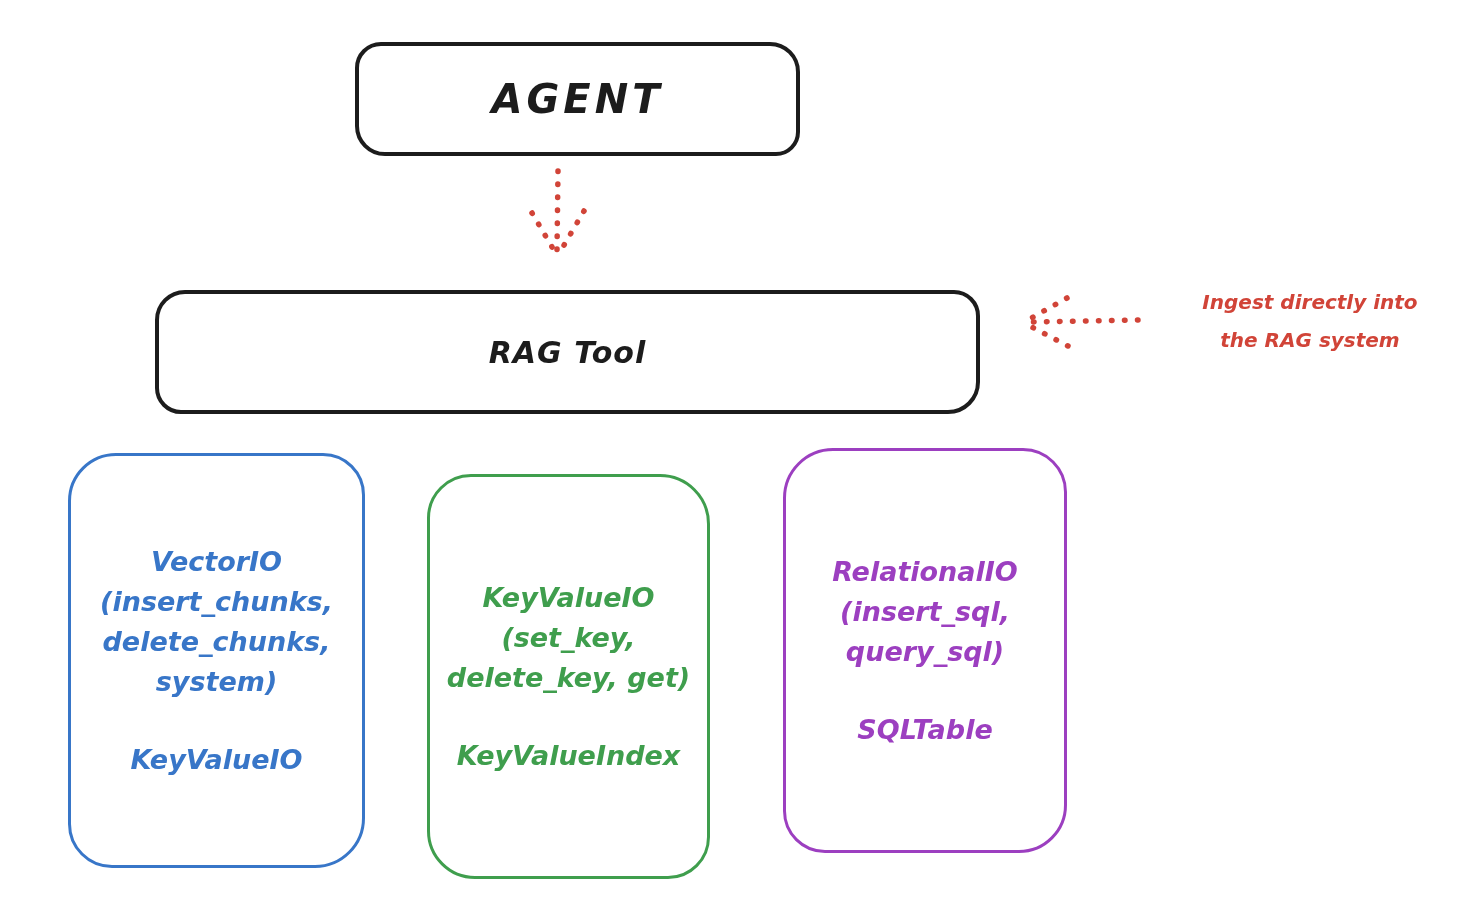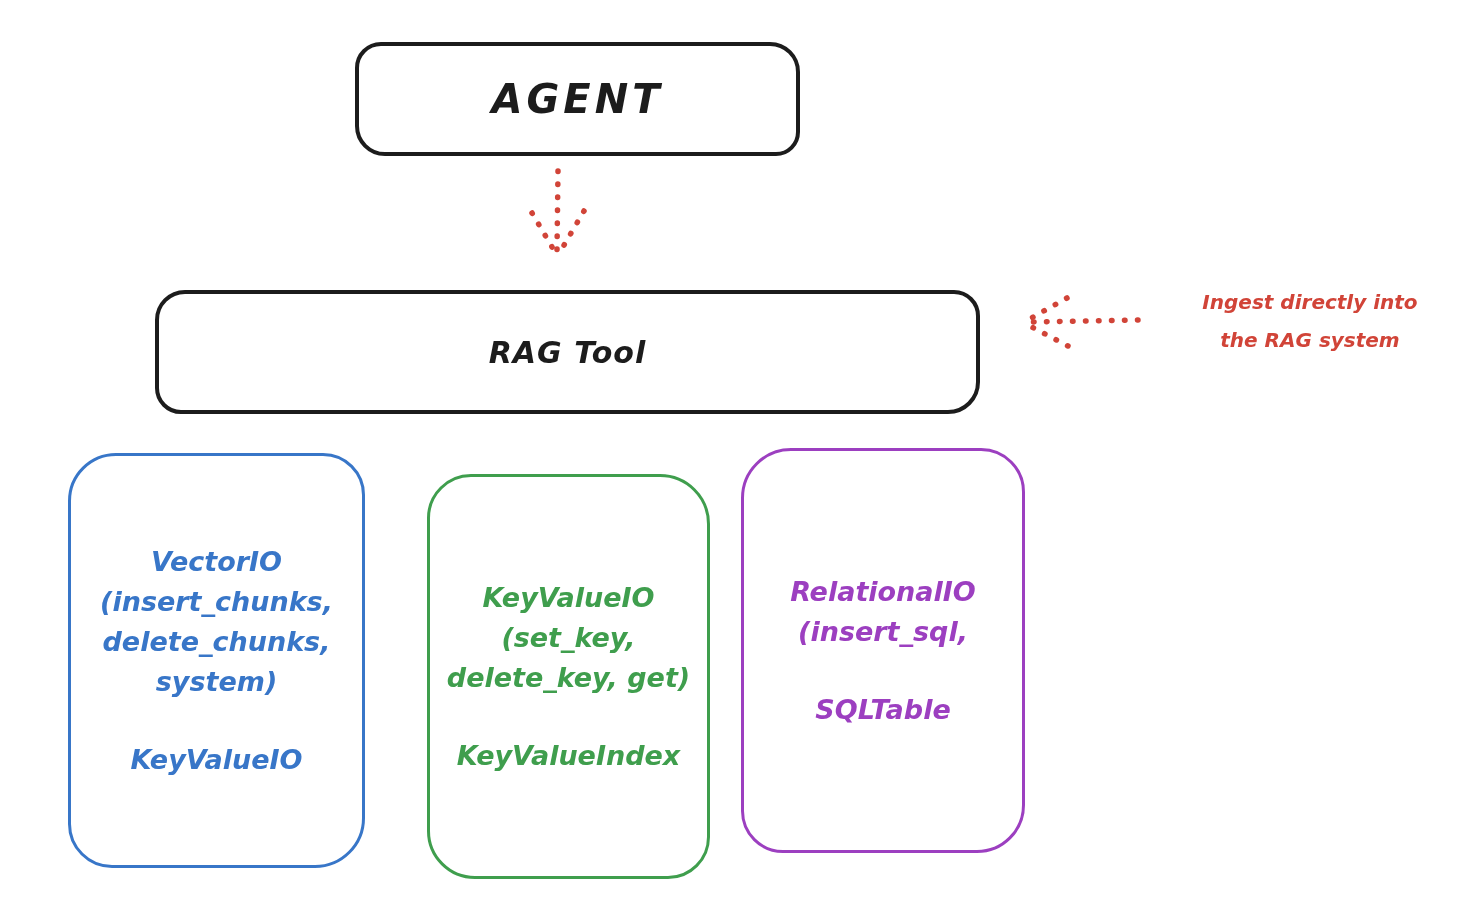--- a/index.html
+++ b/index.html
@@ -53,21 +53,21 @@
     left:68px;top:453px;width:297px;height:415px;
     border-color:var(--blue);color:var(--blue);
     border-radius:48px 42px 50px 44px;
   }
   .store-keyvalue{
     left:427px;top:474px;width:283px;height:405px;
     border-color:var(--green);color:var(--green);
     border-radius:44px 50px 42px 48px;
   }
   .store-relational{
-    left:741px;top:448px;width:284px;height:405px;
+    left:783px;top:448px;width:284px;height:405px;
     border-color:var(--purple);color:var(--purple);
     border-radius:50px 44px 48px 42px;
   }
   .annotation{
     position:absolute;
     left:1145px;top:283px;width:330px;
     color:var(--red);
     font-size:20px;line-height:38px;font-weight:bold;font-style:italic;
     text-align:center;
   }
@@ -122,16 +122,17 @@
   <div class="store store-keyvalue">
     <div>KeyValueIO</div>
     <div>(set_key,</div>
     <div>delete_key, get)</div>
     <div class="index-label">KeyValueIndex</div>
   </div>
 
   <div class="store store-relational">
     <div>RelationalIO</div>
     <div>(insert_sql,</div>
+    <div>query_sql)</div>
     <div class="index-label">SQLTable</div>
   </div>
 
 </div>
 
 </body></html>

